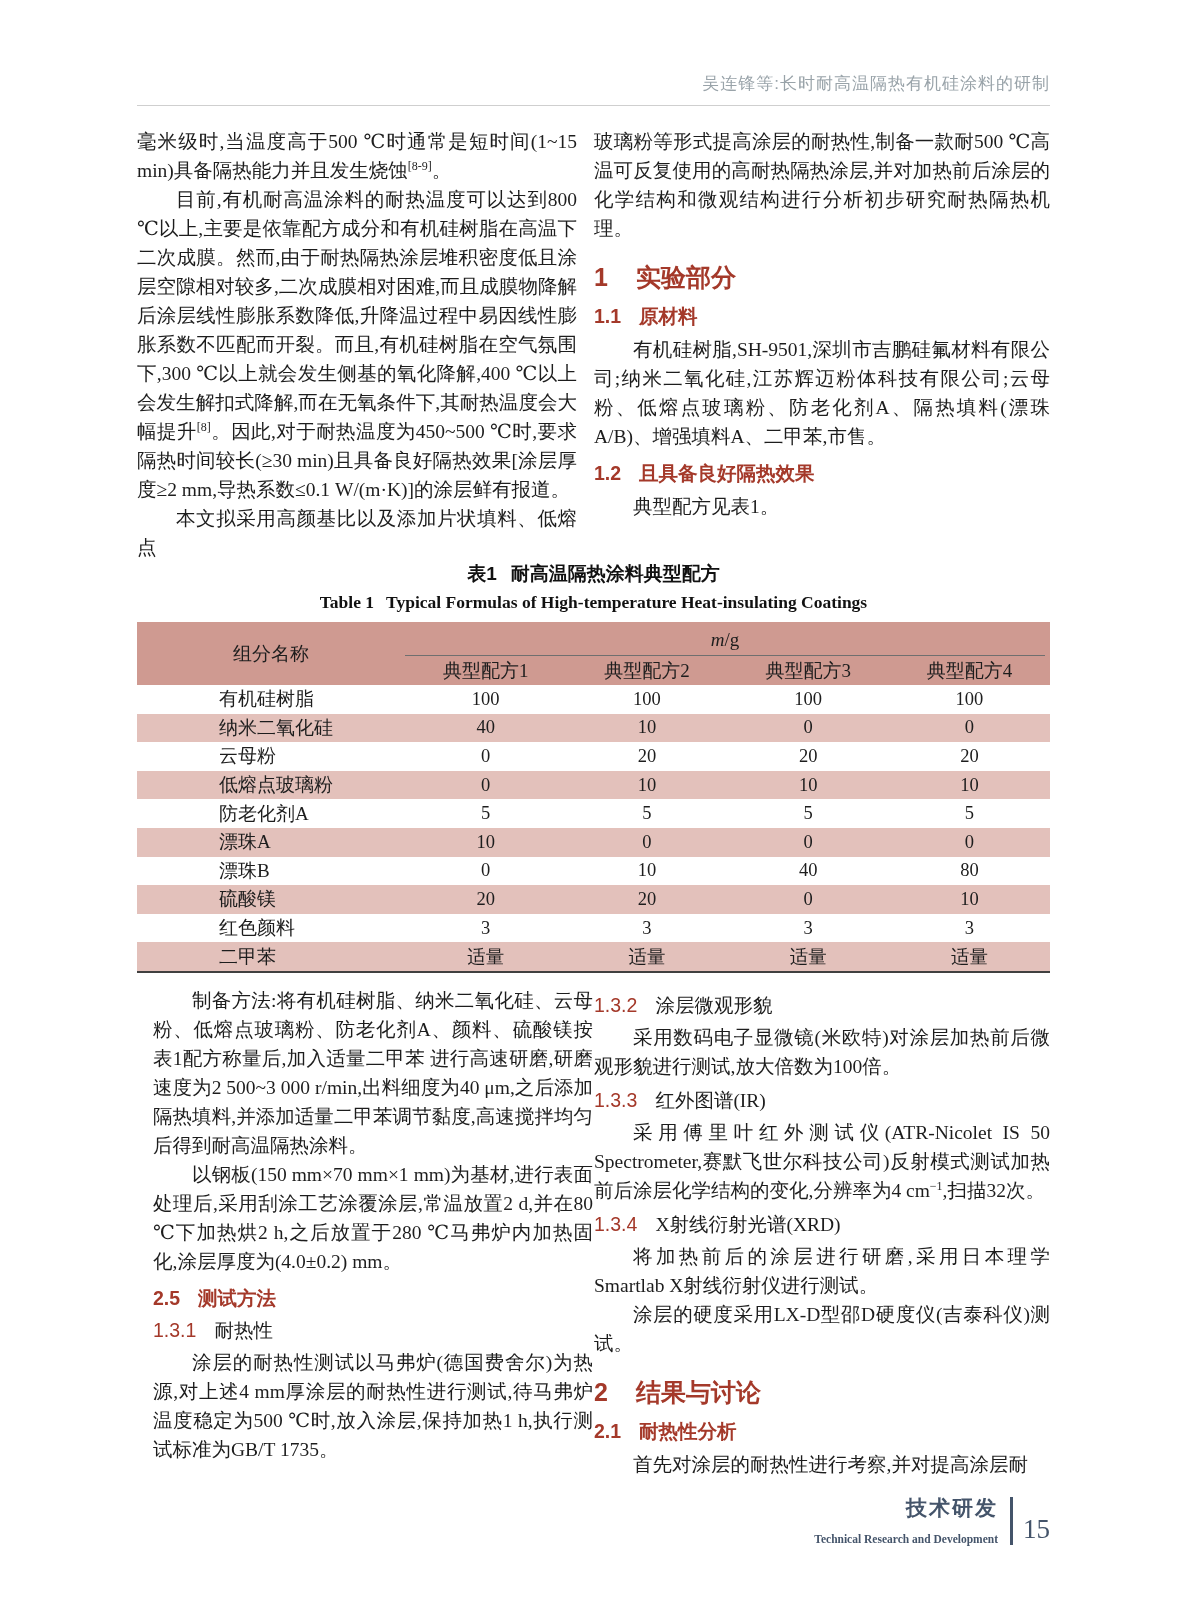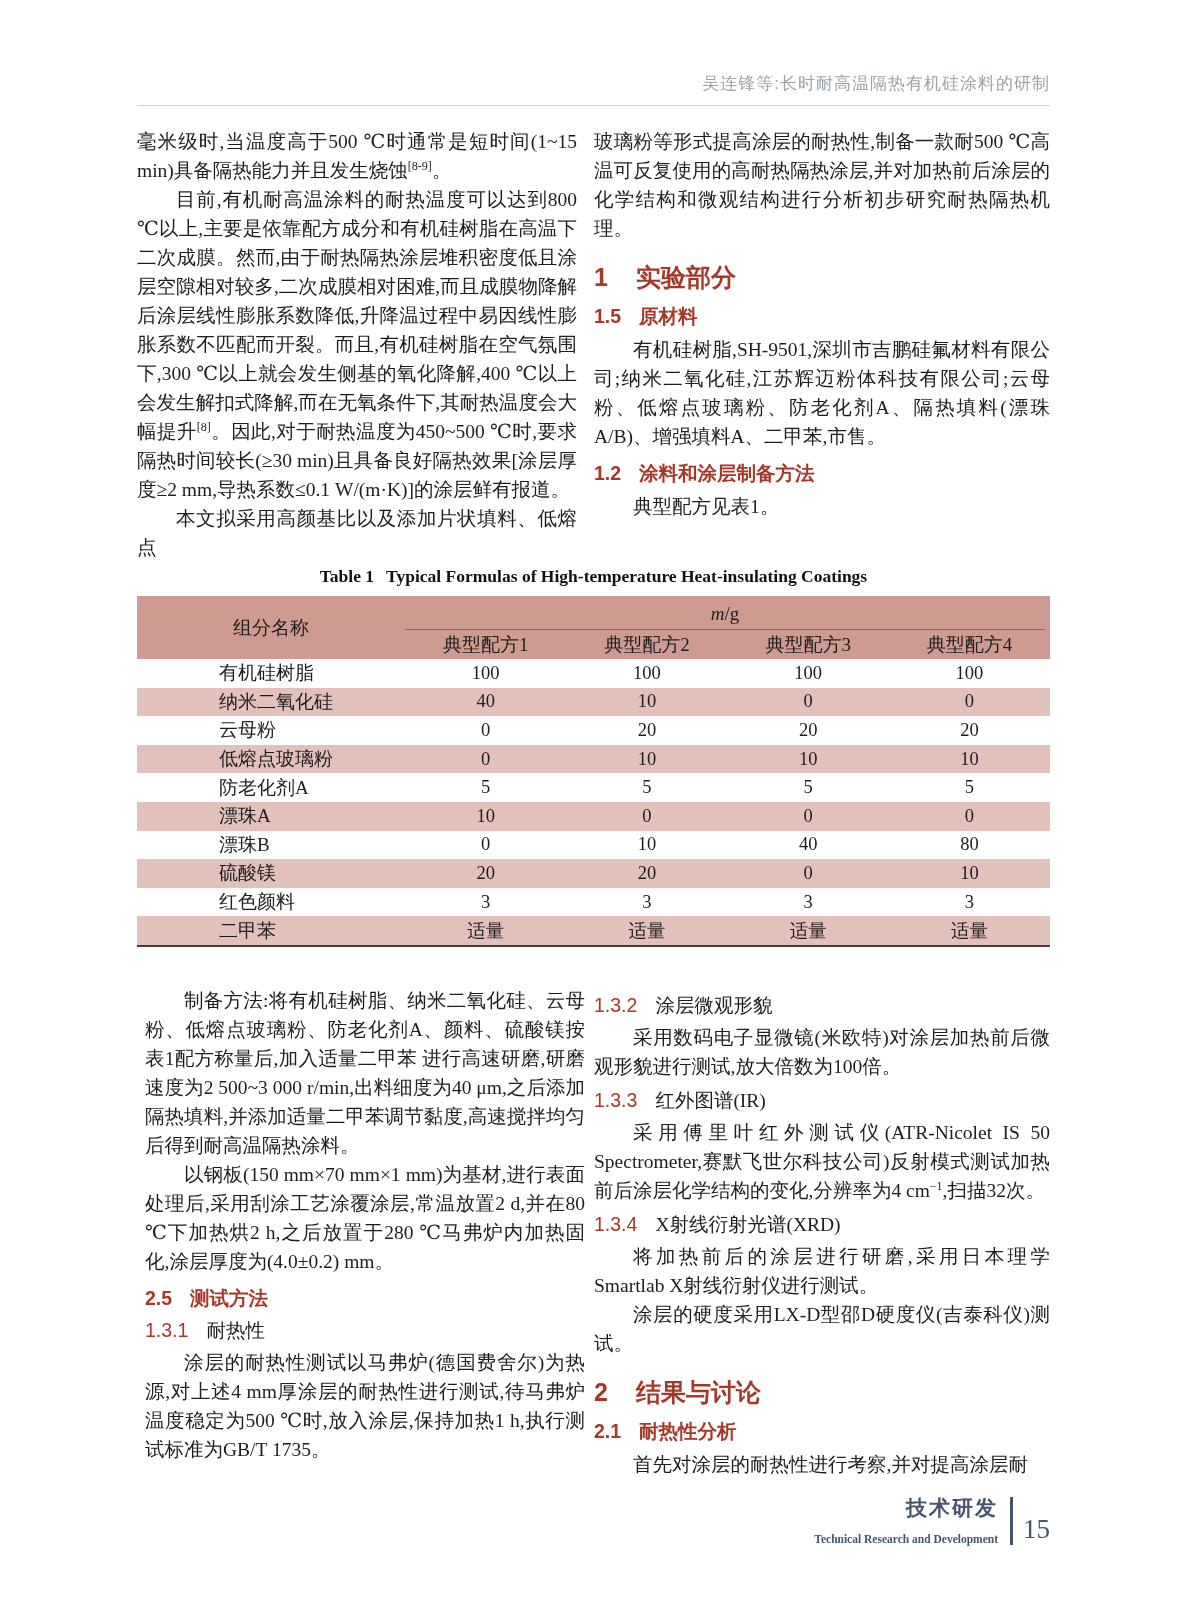--- a/index.html
+++ b/index.html
@@ -10,21 +10,21 @@
   .running-header{position:absolute;left:137px;top:72px;width:913px;text-align:right;
         font-family:"Liberation Sans","DejaVu Sans",sans-serif;font-size:17px;
         color:#99a3a9;letter-spacing:1px;}
   .header-rule{position:absolute;left:137px;top:105px;width:913px;height:0;
         border-top:1px solid #cfcfcf;}
 
   
   .col{position:absolute;}
   .col-left-top{left:137px;top:127px;width:440px;}
   .col-right-top{left:594px;top:127px;width:456px;}
-  .col-left-bottom{left:145px;top:986px;width:440px;}
+  .col-left-bottom{left:153px;top:986px;width:440px;}
   .col-right-bottom{left:594px;top:986px;width:456px;}
 
   .para{margin:0;font-size:19.5px;line-height:29px;text-align:justify;}
   .para.indent{text-indent:2em;}
   .para sup{font-size:12px;line-height:0;}
 
   .h1{color:#a4392a;font-family:"Liberation Sans","DejaVu Sans",sans-serif;
       font-size:25px;font-weight:700;margin:18px 0 10px;line-height:32px;}
   .h1 .num{margin-right:28px;}
   .h2{color:#a4392a;font-family:"Liberation Sans","DejaVu Sans",sans-serif;
@@ -73,27 +73,30 @@
   <div class="header-rule"></div>
 
   <div class="col col-left-top">
       <p class="para"><span>毫米级时,当温度高于500 ℃时通常是短时间(1~15 min)具备隔热能力并且发生烧蚀</span><sup>[8-9]</sup><span>。</span></p>
       <p class="para indent"><span>目前,有机耐高温涂料的耐热温度可以达到800 ℃以上,主要是依靠配方成分和有机硅树脂在高温下二次成膜。然而,由于耐热隔热涂层堆积密度低且涂层空隙相对较多,二次成膜相对困难,而且成膜物降解后涂层线性膨胀系数降低,升降温过程中易因线性膨胀系数不匹配而开裂。而且,有机硅树脂在空气氛围下,300 ℃以上就会发生侧基的氧化降解,400 ℃以上会发生解扣式降解,而在无氧条件下,其耐热温度会大幅提升</span><sup>[8]</sup><span>。因此,对于耐热温度为450~500 ℃时,要求隔热时间较长(≥30 min)且具备良好隔热效果[涂层厚度≥2 mm,导热系数≤0.1 W/(m·K)]的涂层鲜有报道。</span></p>
       <p class="para indent"><span>本文拟采用高颜基比以及添加片状填料、低熔点</span></p>
     </div>
   <div class="col col-right-top">
       <p class="para"><span>玻璃粉等形式提高涂层的耐热性,制备一款耐500 ℃高温可反复使用的高耐热隔热涂层,并对加热前后涂层的化学结构和微观结构进行分析初步研究耐热隔热机理。</span></p>
       <div class="h1"><span class="num">1</span><span class="title">实验部分</span></div>
-      <div class="h2"><span class="num">1.5</span><span class="title">原材料</span></div>
+      <div class="h2"><span class="num">1.1</span><span class="title">原材料</span></div>
       <p class="para indent"><span>有机硅树脂,SH-9501,深圳市吉鹏硅氟材料有限公司;纳米二氧化硅,江苏辉迈粉体科技有限公司;云母粉、低熔点玻璃粉、防老化剂A、隔热填料(漂珠A/B)、增强填料A、二甲苯,市售。</span></p>
-      <div class="h2"><span class="num">1.2</span><span class="title">涂料和涂层制备方法</span></div>
+      <div class="h2"><span class="num">1.2</span><span class="title">且具备良好隔热效果</span></div>
       <p class="para indent"><span>典型配方见表1。</span></p>
     </div>
 
   <div class="table-block">
+    <div class="caption-cn">
+      <span class="cap-label">表1</span><span>耐高温隔热涂料典型配方</span>
+    </div>
     <div class="caption-en">
       <span class="cap-label">Table 1</span><span>Typical Formulas of High-temperature Heat-insulating Coatings</span>
     </div>
     <div class="ftable">
       <div class="thead">
         <div class="th-name">组分名称</div>
         <div class="th-right">
           <div class="th-unit"><i>m</i><span>/g</span></div>
           <div class="th-cols">
               <div class="th-col">典型配方1</div>

